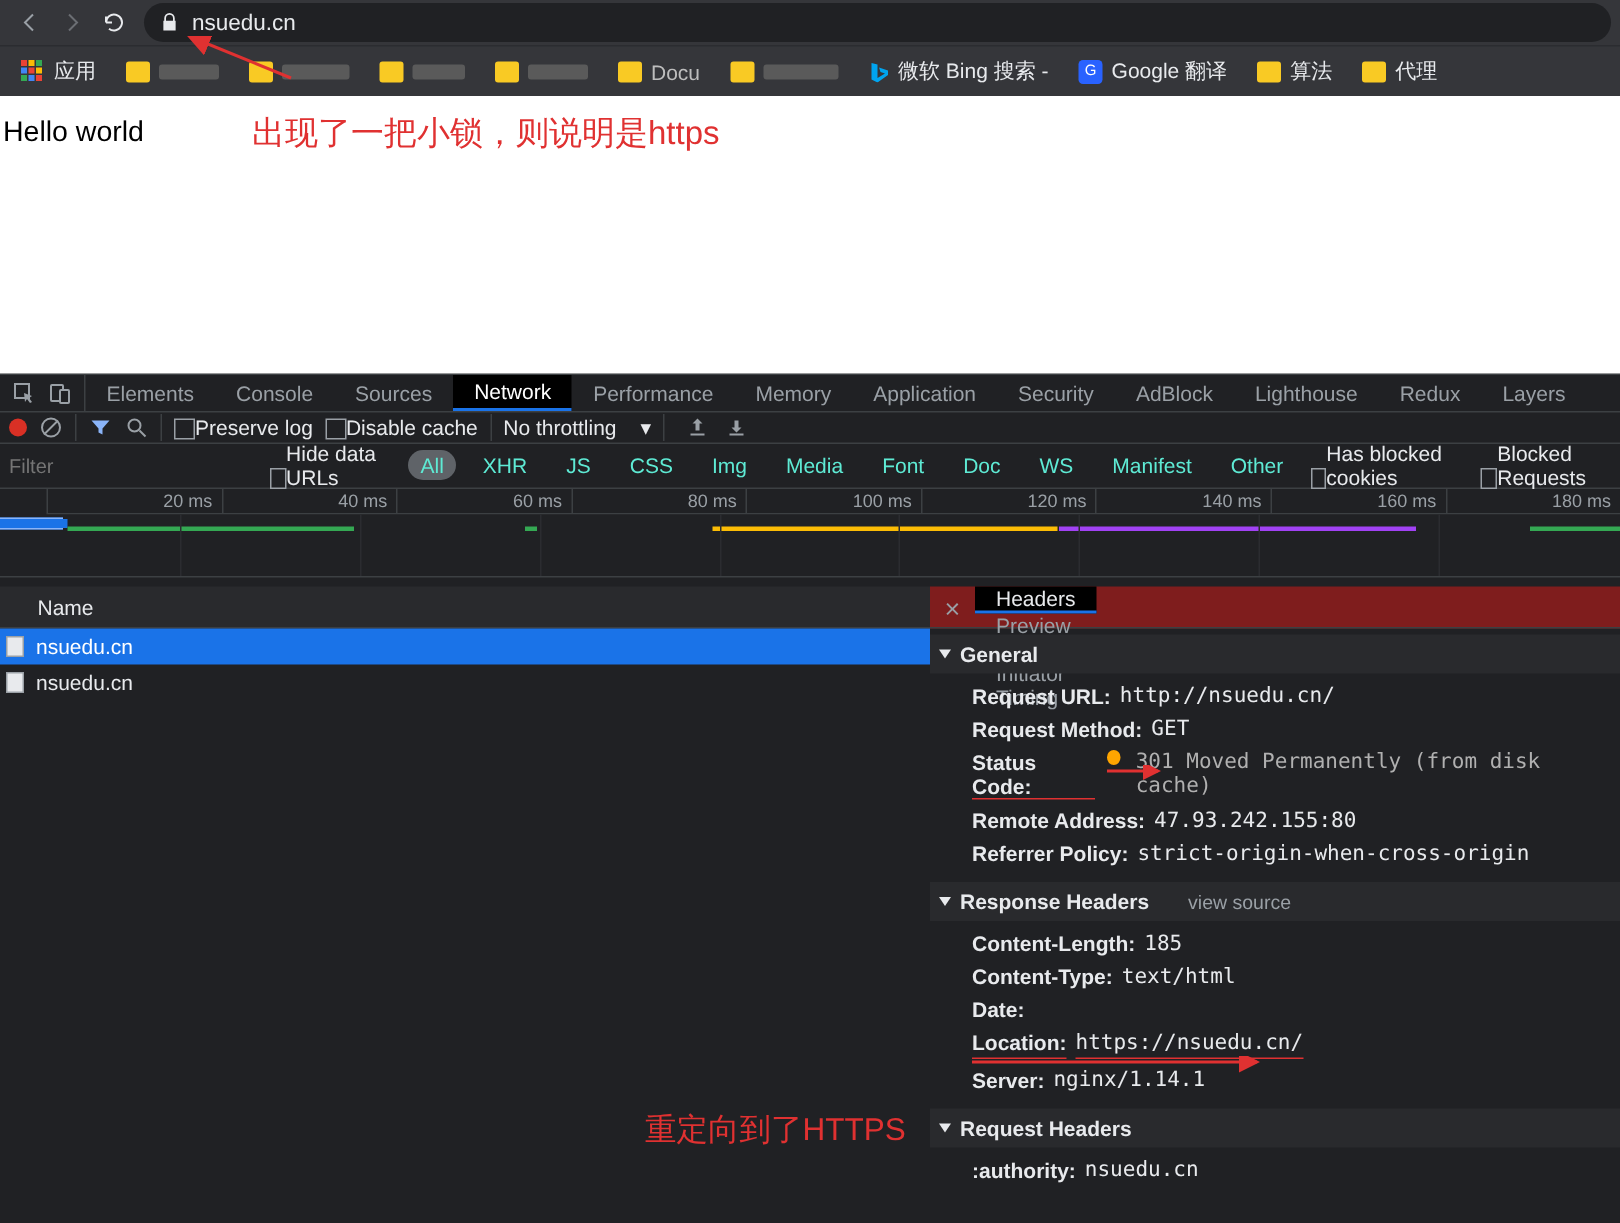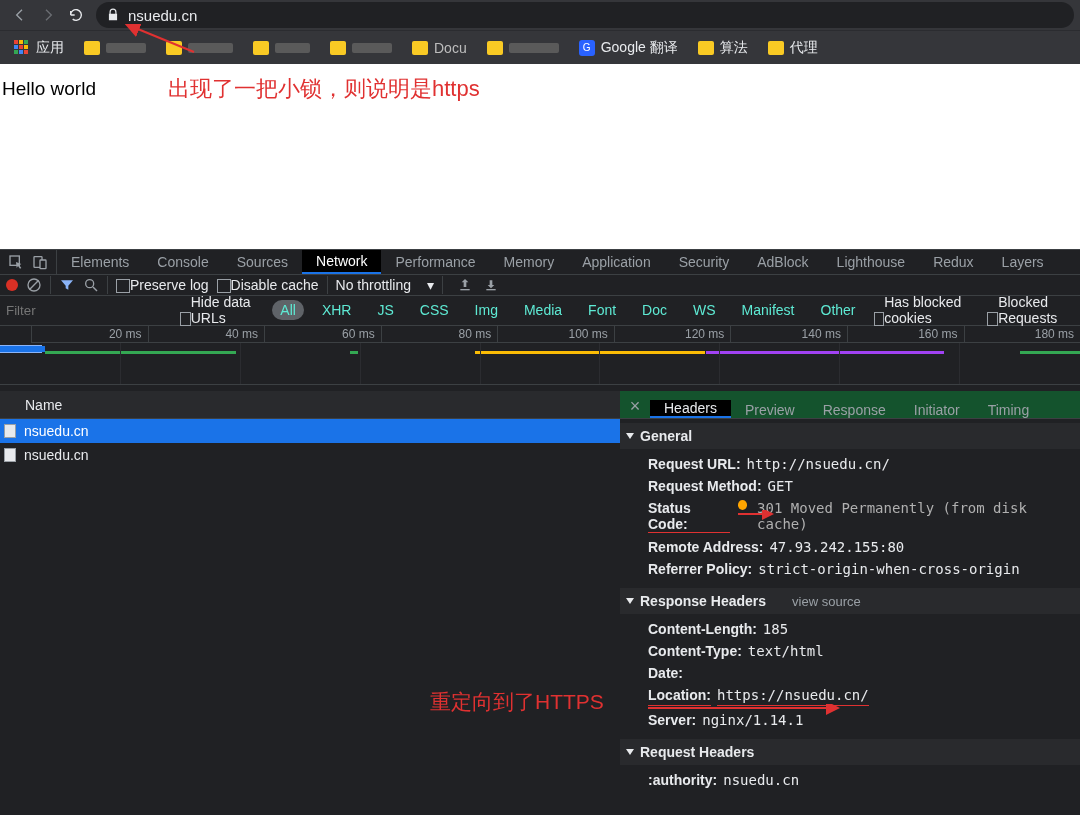--- a/index.html
+++ b/index.html
@@ -78,36 +78,36 @@
   
   .dt-lower { flex:1; display:flex; border-top:6px solid #202124; }
   .request-list { width:620px; background:#202124; display:flex; flex-direction:column; }
   .rl-hdr { height:28px; display:flex; align-items:center; padding:0 25px; color:#e8eaed; border-bottom:1px solid #3c4043; background:#292a2d; }
   .rl-row { height:24px; display:flex; align-items:center; gap:8px; padding:0 4px; color:#e8eaed; }
   .rl-row.sel { background:#1a73e8; color:#fff; }
   .file-ic { width:12px; height:14px; background:#e8eaed; border:1px solid #9aa0a6; }
 
   .details-pane { flex:1; background:#202124; display:flex; flex-direction:column; position:relative; }
   .close-x { position:absolute; left:4px; top:4px; width:22px; height:22px; display:flex; align-items:center; justify-content:center; color:#9aa0a6; font-size:18px; }
-  .detail-tabs { height:28px; display:flex; align-items:flex-end; border-bottom:1px solid #3c4043; padding-left:30px; background:#14532d; }
+  .detail-tabs { height:28px; display:flex; align-items:flex-start; border-bottom:1px solid #3c4043; padding-left:30px; background:#7f1d1d;flex-direction:column; }
   .detail-tab { padding:0 14px; color:#9aa0a6; display:flex; align-items:center; }
   .detail-tab.active { color:#e8eaed; background:#000; border-bottom:2px solid #1a73e8; }
 
   .detail-body { flex:1; overflow:hidden; padding:4px 12px 16px 8px; font-size:14px; position:relative; }
   .section-hdr { background:#292a2d; color:#e8eaed; font-weight:bold; padding:5px 6px; display:flex; align-items:center; gap:6px; margin-left:-8px; margin-right:-12px; }
   .tri { display:inline-block; width:0; height:0; border-left:4px solid transparent; border-right:4px solid transparent; border-top:6px solid #e8eaed; }
   .kvlist { padding:4px 0 8px 20px; }
   .kv { display:flex; gap:6px; padding:3px 0; font-family:inherit; }
   .kv .k { color:#e8eaed; font-weight:bold; }
   .kv .v { color:#e8eaed; font-family: Consolas, monospace; }
   .kv .v.mono { font-family: Consolas, monospace; }
   .status-dot { width:10px; height:10px; border-radius:50%; background:#ffa500; display:inline-block; margin:0 4px 0 2px; vertical-align:middle; }
   .view-src { color:#9aa0a6; font-weight:normal; font-size:13px; margin-left:20px; }
 
-  .ann2 { position:absolute; left:430px; top:688px; color:#e03131; font-size:21px; }
+  .ann2 { position:absolute; left:430px; top:739px; color:#e03131; font-size:21px; }
 
   .underline-red { border-bottom:1px solid #e03131; display:inline-block; }
   .underline-red2 { border-bottom:1px solid #e03131; display:inline-block; padding-bottom:2px; }
 
 </style>
 </head>
 <body>
 
 <div class="nav-bar">
   <div class="nav-btn">
@@ -174,20 +174,26 @@
       <span style="width:40px;height:10px;background:#5a5a5a;border-radius:2px;"></span>
     </div>
   <div class="bk">
       <span class="fld"></span>
       <span style="color:#bdbdbd">Docu</span>
     </div>
   <div class="bk blur">
       <span class="fld"></span>
       <span style="width:50px;height:10px;background:#5a5a5a;border-radius:2px;"></span>
     </div>
+  <div class="bk">
+    <svg width="14" height="14">
+        <path d="M2 1l4 1v9l5-3-3-1-1-3 6 2v3L6 14 2 12z" fill="#00a4ef"></path>
+      </svg>
+    <span>微软 Bing 搜索 -</span>
+  </div>
   <div class="bk">
     <span class="gt">G</span>
     <span>Google 翻译</span>
   </div>
   <div class="bk">
       <span class="fld"></span>
       <span>算法</span>
     </div>
   <div class="bk">
       <span class="fld"></span>

